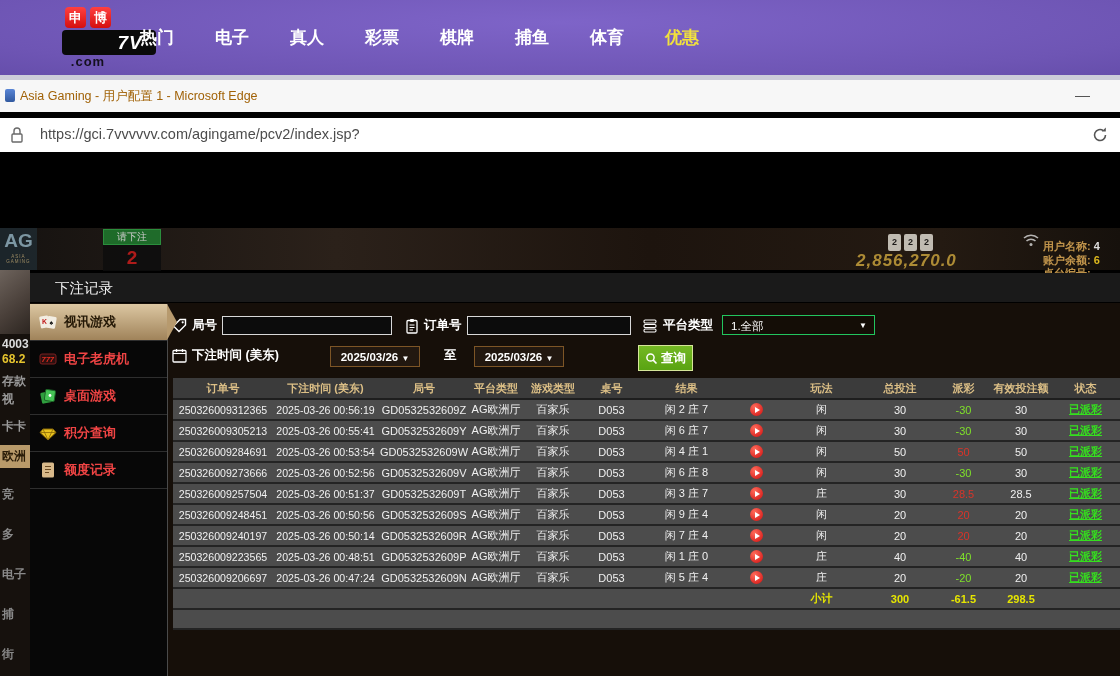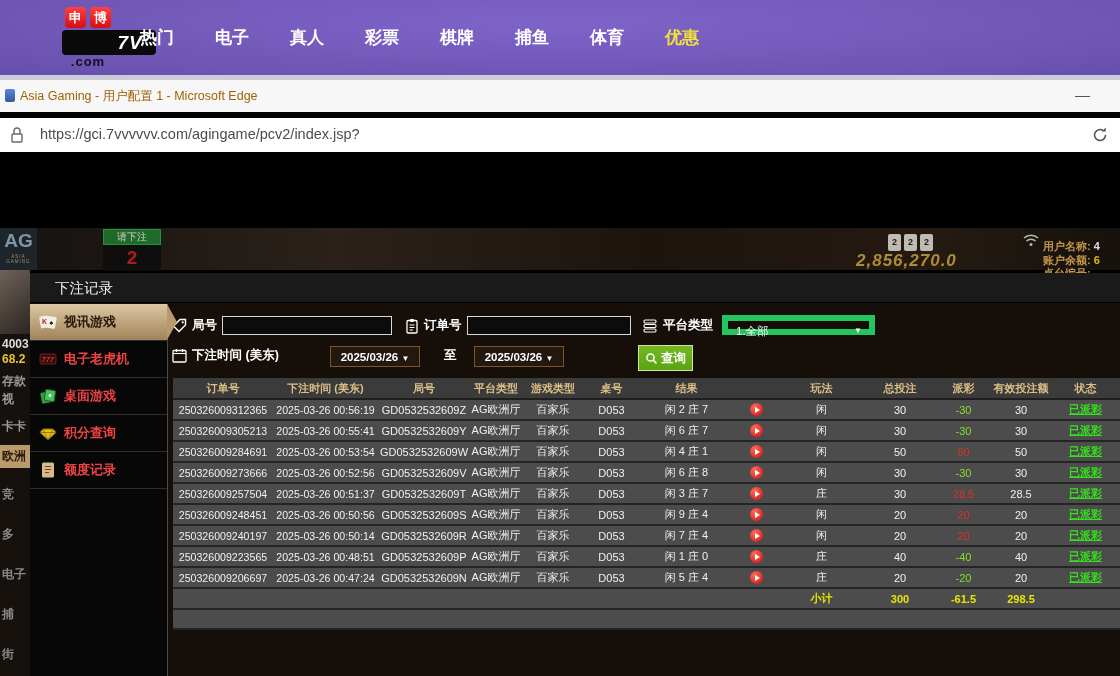--- a/index.html
+++ b/index.html
@@ -73,21 +73,21 @@
     border-bottom:1px solid #2e2e2e;color:#ef4444;font-size:13px;font-weight:bold;cursor:pointer;}
   .sb-item.sel{background:linear-gradient(180deg,#dcc7a2,#a0835a);color:#241806;}
   .sb-item.sel::after{content:"";position:absolute;right:-10px;top:0;border-left:10px solid #b59независ;}
   .sb-item.sel::after{content:"";position:absolute;right:-10px;top:0;
     border-left:10px solid #b79a6e;border-top:18px solid transparent;border-bottom:18px solid transparent;z-index:6;}
   .sb-ic{width:18px;height:18px;display:inline-flex;align-items:center;justify-content:center;flex:0 0 18px;}
 
   .modal-content{position:absolute;left:138px;top:31px;width:952px;height:372px;}
   .fl{position:absolute;display:flex;align-items:center;gap:5px;color:#fff;font-size:12.5px;font-weight:bold;}
   .inp{background:#0c0c0c;border:1px solid #d8d8d8;height:17px;color:#eee;font-size:11px;padding:0 3px;}
-  .selbox{position:absolute;height:20px;background:#140d06;border:6px solid #22c55e;color:#fff;font-size:11.5px;
+  .selbox{position:absolute;height:20px;background:#140d06;border:1px solid #22c55e;color:#fff;font-size:11.5px;
     line-height:20px;padding-left:8px;box-sizing:border-box;cursor:pointer;}
   .selbox::after{content:"▼";position:absolute;right:7px;top:0;font-size:8px;color:#fff;}
   .datebtn{position:absolute;height:21px;background:#221810;border:1px solid #7d5526;color:#fff;
     font-size:11.5px;font-weight:bold;text-align:center;line-height:21px;box-sizing:border-box;cursor:pointer;}
   .datebtn::after{content:" ▼";font-size:8px;}
   .querybtn{position:absolute;height:24px;background:linear-gradient(#74b824,#59a312);border:1px solid #d6e59a;
     color:#fff;font-size:12.5px;font-weight:bold;display:flex;align-items:center;gap:3px;padding:0 6px;cursor:pointer;}
 
   
   .bet-table{position:absolute;left:5px;top:74px;border-collapse:collapse;table-layout:fixed;width:947px;

